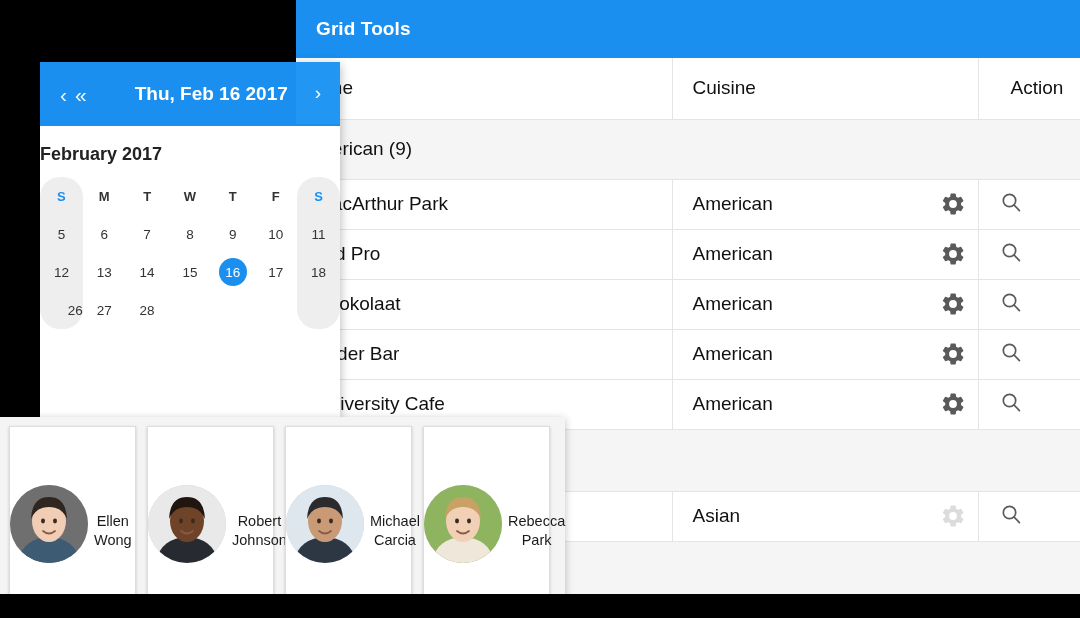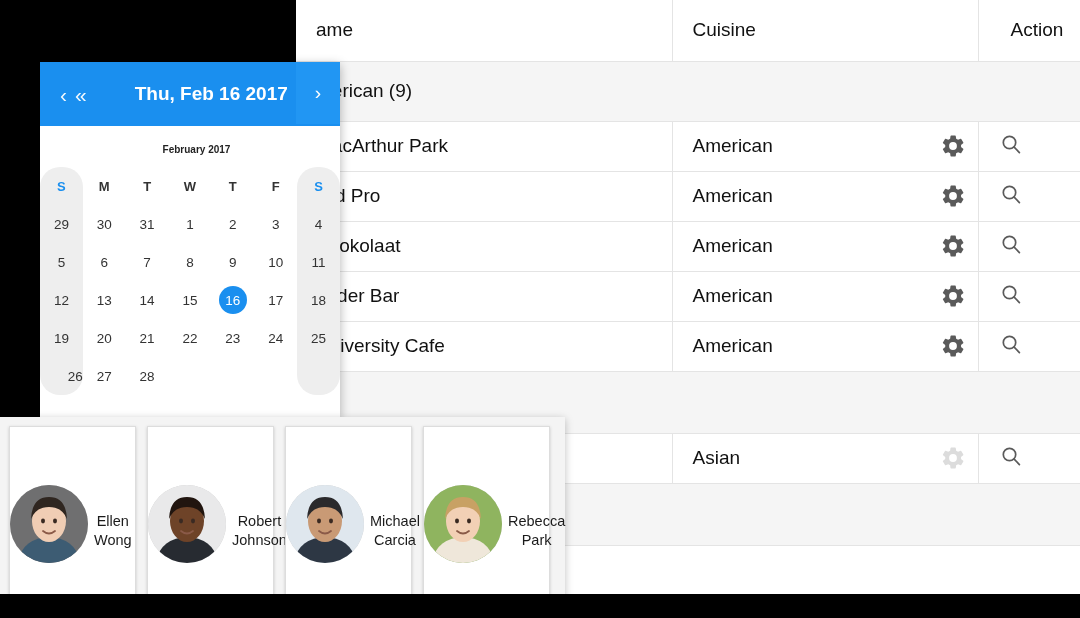--- a/index.html
+++ b/index.html
@@ -136,26 +136,24 @@
     white-space: nowrap;
     flex: 0 0 auto;
     margin-left: 32px;
   }
   #cal-header .grp {
     display: flex;
     align-items: center;
     gap: 12px;
   }
   #cal-month {
-    text-align: center;
-    font-size: 10px;
+    font-size: 18px;
     font-weight: bold;
     color: #222;
     padding: 18px 0 12px 0;
-    margin-left: 13px;
   }
   table.cal {
     border-collapse: collapse;
     width: 100%;
     table-layout: fixed;
   }
   table.cal th, table.cal td {
     text-align: center;
     font-size: 13.5px;
     color: #333;
@@ -250,20 +248,23 @@
     left: 0; bottom: 0;
     width: 1080px; height: 24px;
     background: #000000;
   }
 </style>
 </head>
 <body>
 
 <div id="grid-panel">
 
+  <div id="grid-titlebar">
+    <span id="grid-title">Grid Tools</span>
+  </div>
 
   <table class="grid">
     <colgroup>
       <col class="c-name">
         <col class="c-cuisine">
         <col class="c-action">
     </colgroup>
     <thead>
       <tr>
         <th>ame</th>
@@ -369,54 +370,36 @@
           <th>M</th>
           <th>T</th>
           <th>W</th>
           <th>T</th>
           <th>F</th>
           <th class="we">S</th>
         </tr>
       </thead>
     <tbody id="cal-body">
         <tr>
-          <td class="we other">29</td>
-          <td class="other">30</td>
-          <td class="other">31</td>
-          <td class="">1</td>
-          <td class="">2</td>
-          <td class="">3</td>
-          <td class="we">4</td>
-        </tr>
-        <tr>
           <td class="we">5</td>
           <td class="">6</td>
           <td class="">7</td>
           <td class="">8</td>
           <td class="">9</td>
           <td class="">10</td>
           <td class="we">11</td>
         </tr>
         <tr>
           <td class="we">12</td>
           <td class="">13</td>
           <td class="">14</td>
           <td class="">15</td>
           <td class=""><span class="sel">16</span></td>
           <td class="">17</td>
           <td class="we">18</td>
-        </tr>
-        <tr>
-          <td class="we">19</td>
-          <td class="">20</td>
-          <td class="">21</td>
-          <td class="">22</td>
-          <td class="">23</td>
-          <td class="">24</td>
-          <td class="we">25</td>
         </tr>
         <tr>
           <td class="we">26</td>
           <td class="">27</td>
           <td class="">28</td>
           <td class=""></td>
           <td class=""></td>
           <td class=""></td>
           <td class="we"></td>
         </tr>

